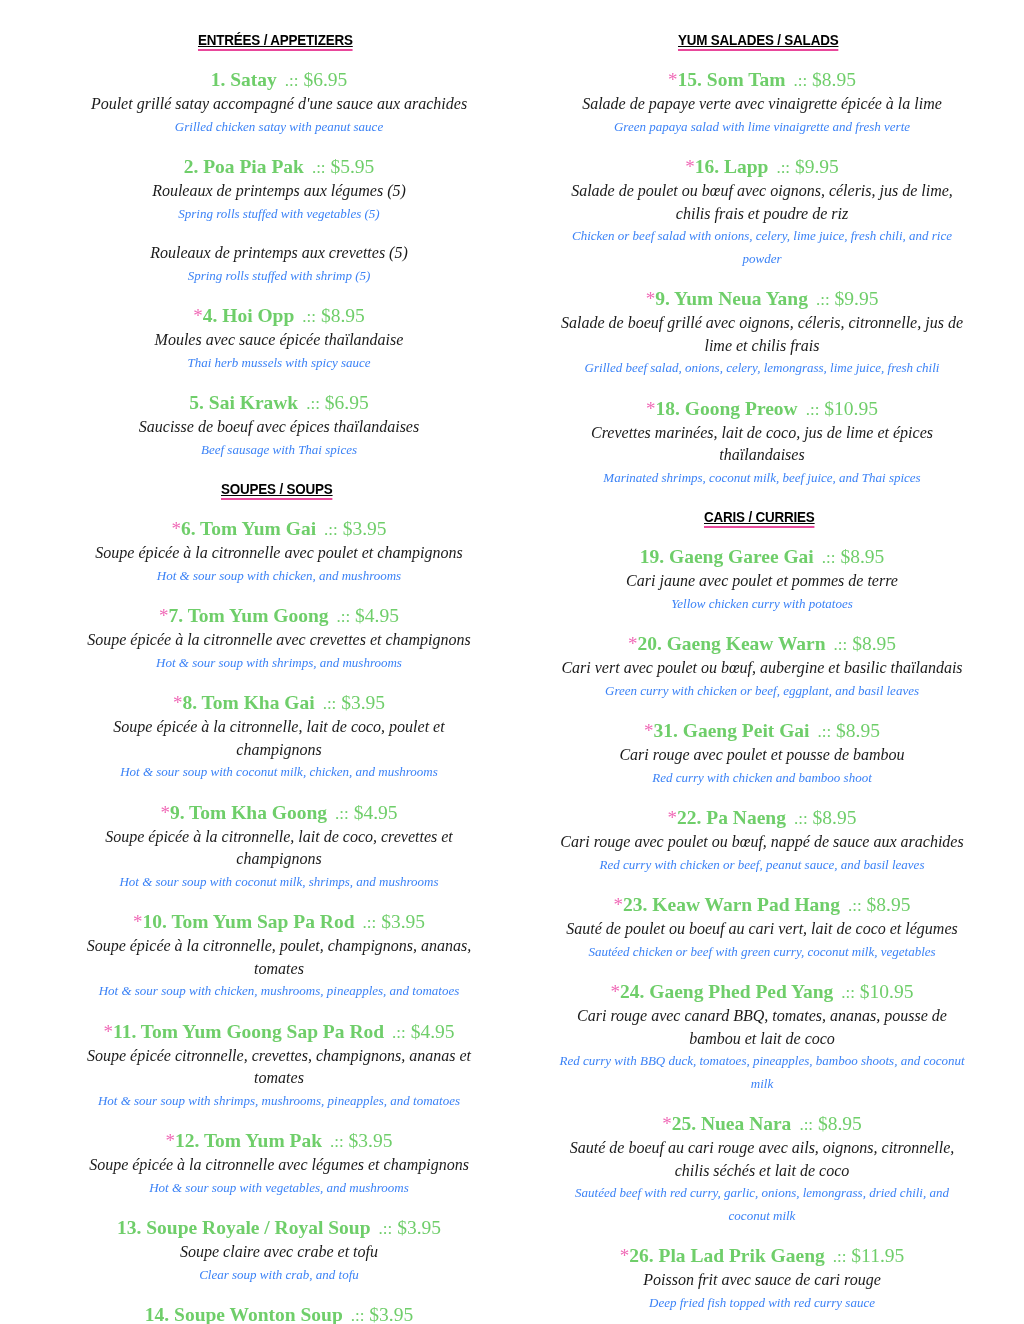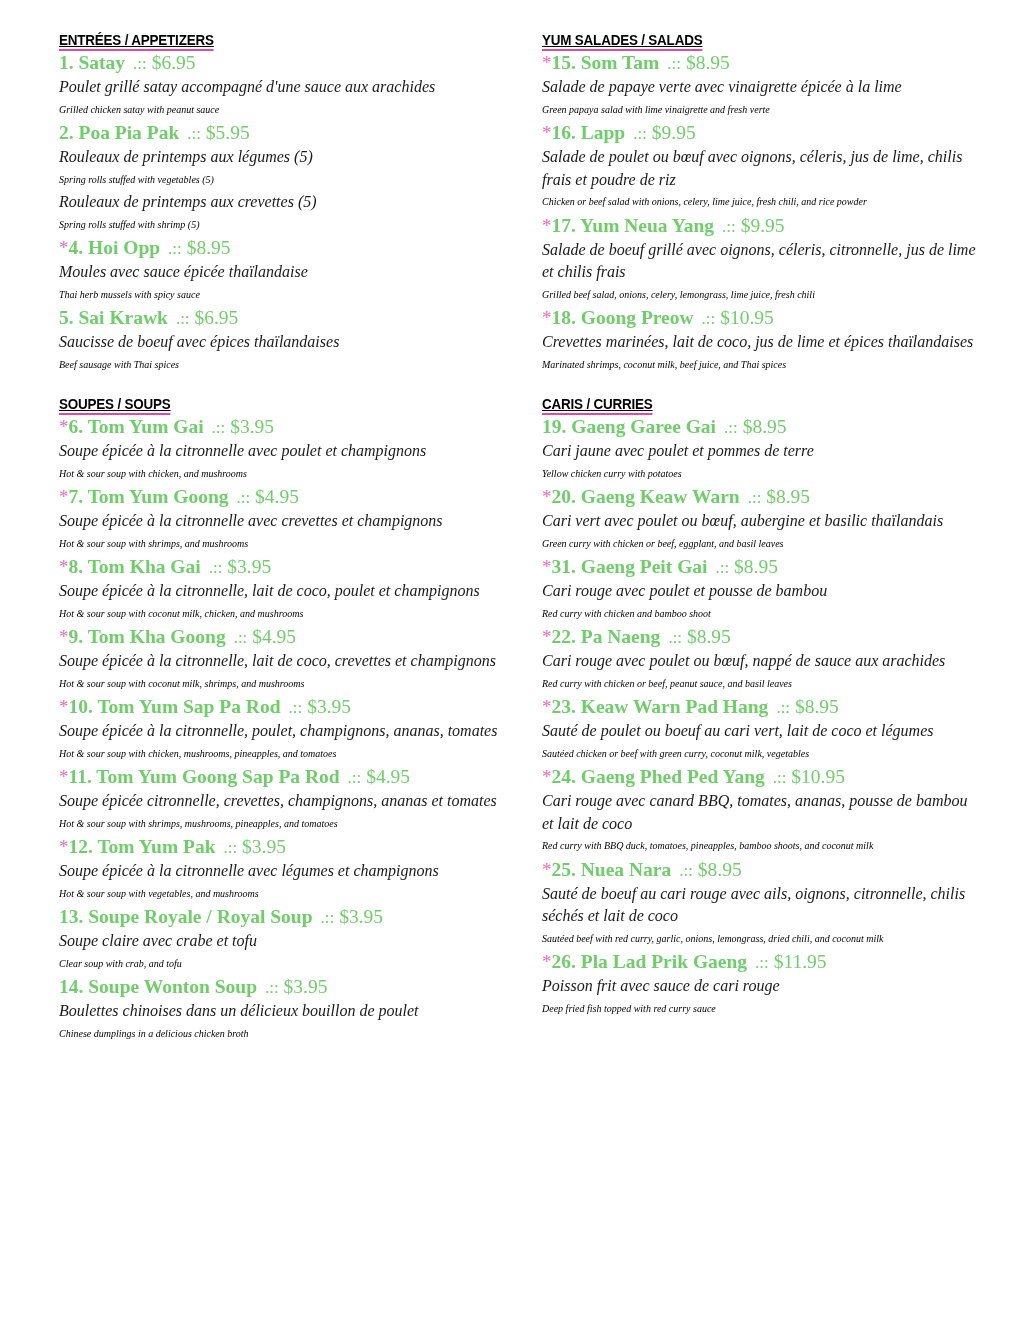--- a/index.html
+++ b/index.html
@@ -13,20 +13,21 @@
       position: relative;
       overflow: hidden;
       font-family: "DejaVu Serif", "Liberation Serif", serif;
       color: #1a1a1a;
     }
     .page {
       position: absolute;
       left: 0; top: 0;
       width: 1024px;
       height: 1324px;
+      text-align: center;
     }
     .col {
       position: absolute;
       top: 30px;
       width: 440px;
     }
     .col-left { left: 59px; }
     .col-right { left: 542px; }
 
     .section { margin: 0; }
@@ -42,21 +43,21 @@
       line-height: 18px;
       border-bottom: 2px solid #e8489b;
       padding-bottom: 0px;
       text-decoration: underline;
       text-decoration-color: #000;
       text-underline-offset: 1px;
       transform: scaleX(0.96);
       transform-origin: left;
     }
 
-    .item { margin: 0; }
+    .item { margin: 17px; }
     .item-title {
       font-family: "Liberation Serif", serif;
       font-size: 19.5px;
       line-height: 24px;
       color: #6fce6a;
       font-weight: bold;
       white-space: nowrap;
     }
     .item-title .star {
       color: #f06ab7;
@@ -74,23 +75,23 @@
     .item-fr {
       font-family: "Liberation Serif", serif;
       font-size: 16px;
       line-height: 22.5px;
       color: #1a1a1a;
       font-style: italic;
     }
     .item-en {
       font-family: "Liberation Serif", serif;
       font-style: italic;
-      font-size: 10px;
+      font-size: 13px;
       line-height: 22.5px;
-      color: #000000;
+      color: #3b82f6;
     }
   </style>
 </head>
 <body>
 
 <div class="page">
   <div class="col col-left" id="col-left">
       <div class="section">
     <div class="section-title">ENTRÉES / APPETIZERS</div>
     <div class="items">
@@ -179,21 +180,21 @@
     <div class="item-title"><span class="star">*</span><span class="name">15. Som Tam</span><span class="sep">.::</span><span class="price"> $8.95</span></div>
     <div class="item-fr">Salade de papaye verte avec vinaigrette épicée à la lime</div>
     <div class="item-en">Green papaya salad with lime vinaigrette and fresh verte</div>
   </div>
           <div class="item">
     <div class="item-title"><span class="star">*</span><span class="name">16. Lapp</span><span class="sep">.::</span><span class="price"> $9.95</span></div>
     <div class="item-fr">Salade de poulet ou bœuf avec oignons, céleris, jus de lime, chilis frais et poudre de riz</div>
     <div class="item-en">Chicken or beef salad with onions, celery, lime juice, fresh chili, and rice powder</div>
   </div>
           <div class="item">
-    <div class="item-title"><span class="star">*</span><span class="name">17. Yum Neua Yang</span><span class="sep">.::</span><span class="price"> $9.95</span></div>
+    <div class="item-title"><span class="star">*</span><span class="name">9. Yum Neua Yang</span><span class="sep">.::</span><span class="price"> $9.95</span></div>
     <div class="item-fr">Salade de boeuf grillé avec oignons, céleris, citronnelle, jus de lime et chilis frais</div>
     <div class="item-en">Grilled beef salad, onions, celery, lemongrass, lime juice, fresh chili</div>
   </div>
           <div class="item">
     <div class="item-title"><span class="star">*</span><span class="name">18. Goong Preow</span><span class="sep">.::</span><span class="price"> $10.95</span></div>
     <div class="item-fr">Crevettes marinées, lait de coco, jus de lime et épices thaïlandaises</div>
     <div class="item-en">Marinated shrimps, coconut milk, beef juice, and Thai spices</div>
   </div>
         </div>
   </div>

